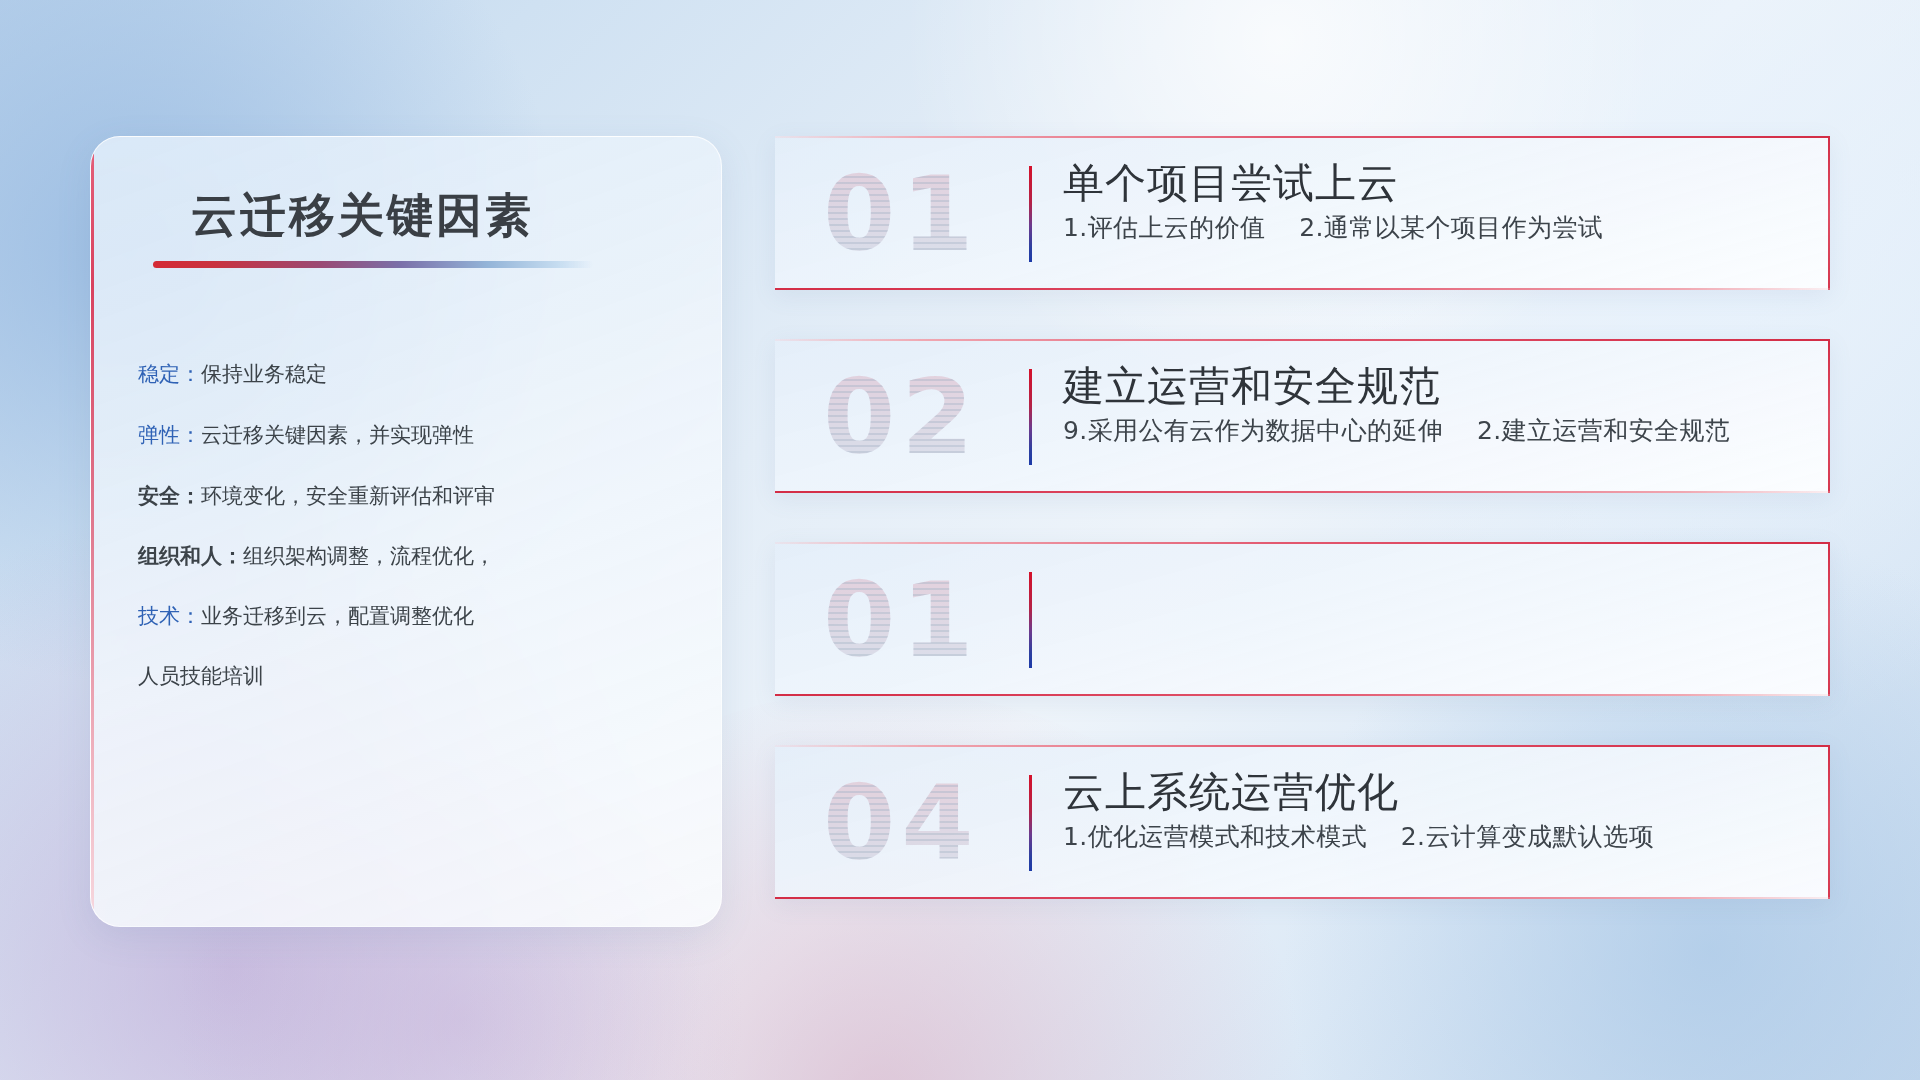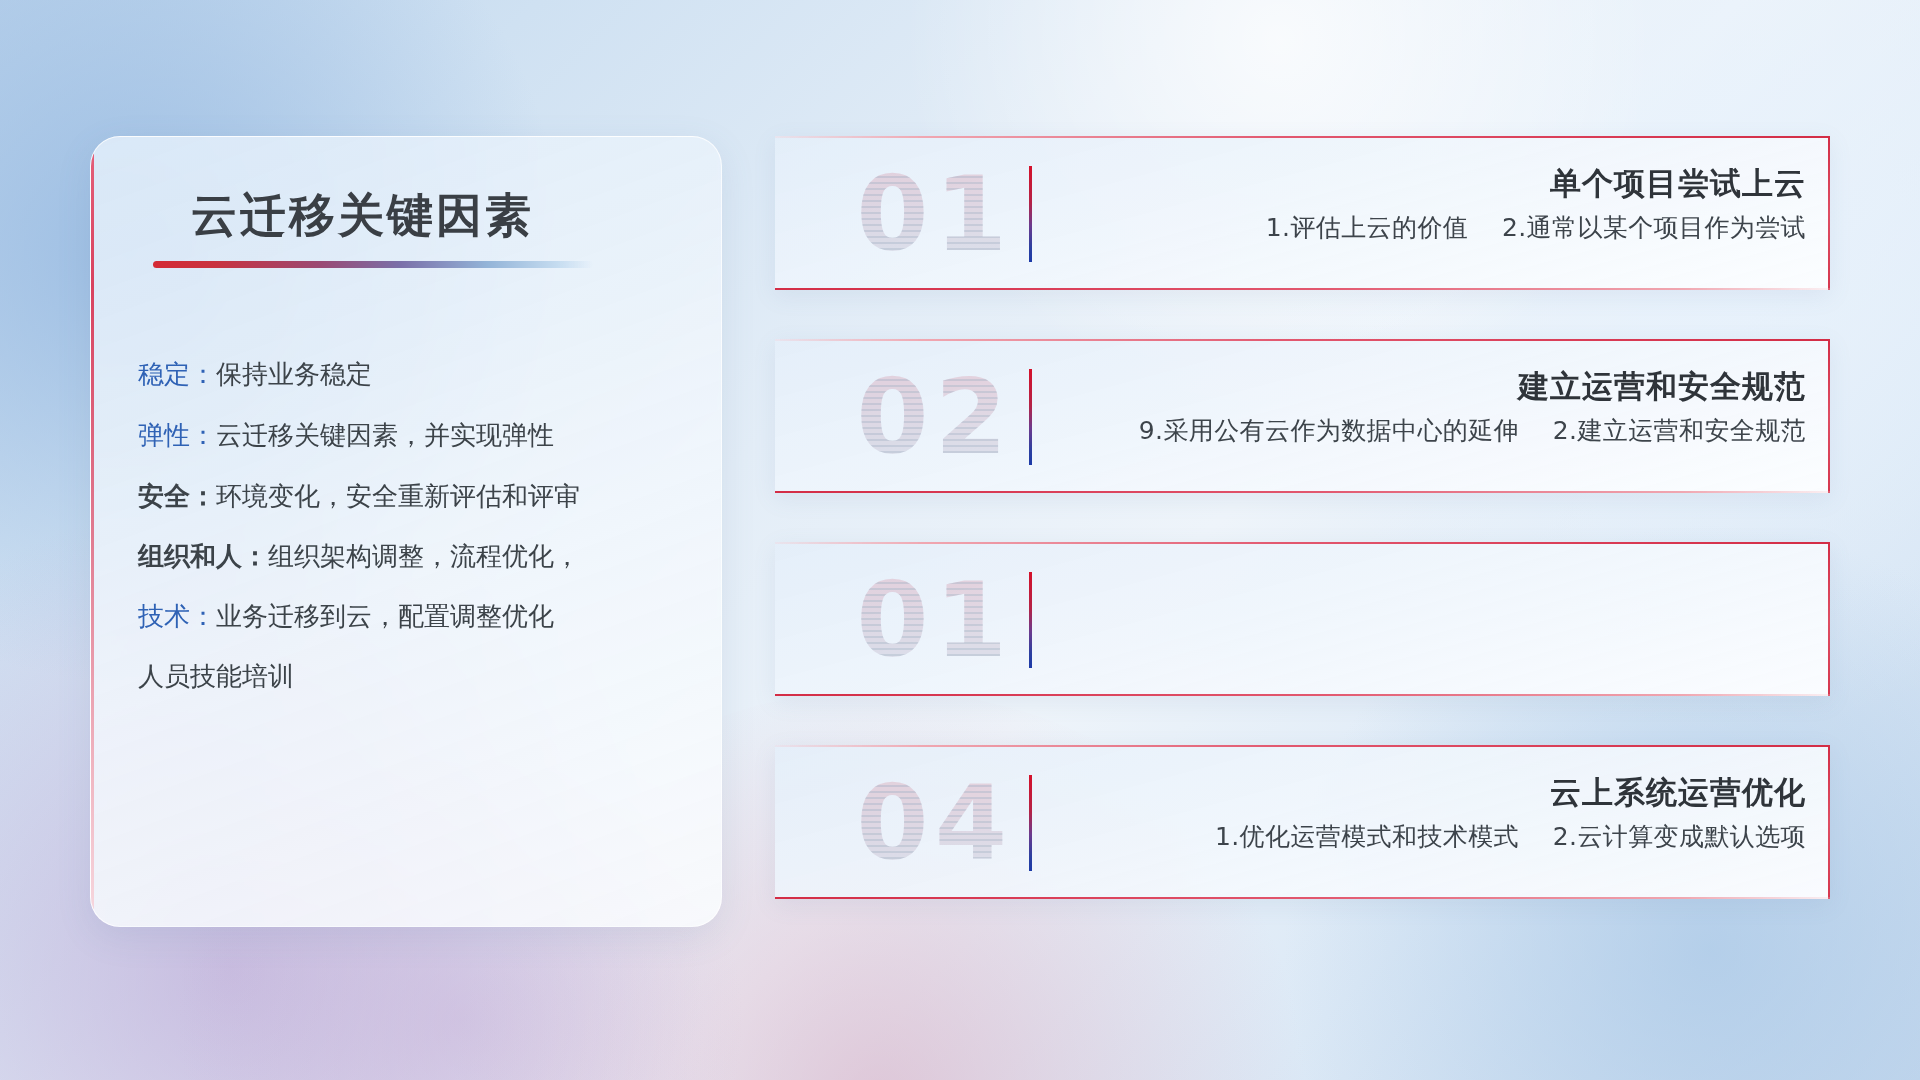--- a/index.html
+++ b/index.html
@@ -49,35 +49,34 @@
     position:absolute;left:100px;top:48px;
     font-size:46px;font-weight:bold;color:#3a3f45;letter-spacing:3px;
     font-family:"DejaVu Sans","Liberation Sans",sans-serif;
   }
   .lp-rule{
     position:absolute;left:62px;top:124px;width:440px;height:7px;border-radius:4px;
     background:linear-gradient(90deg,#d42a35 0%,#c9323f 14%,#9a4a74 38%,#7a6fa8 56%,#93b4d8 76%,#c5dcf0 92%,rgba(214,232,246,0) 100%);
   }
   .lp-list{position:absolute;left:47px;top:207px;right:30px;}
   .lp-item{
-    font-size:26px;line-height:61px;color:#3c4349;white-space:nowrap;
+    font-size:21px;line-height:61px;color:#3c4349;white-space:nowrap;
     font-family:"DejaVu Sans","Liberation Sans",sans-serif;
   }
   .lp-item .k{color:#2f62b5;}
   .lp-item .k.dark{color:#3c4349;font-weight:bold;}
   .lp-item.tight{line-height:59px;}
 
   
   .cards{position:absolute;left:775px;top:136px;}
   .card{
     position:relative;width:1055px;height:154px;margin-bottom:49px;
     background:linear-gradient(165deg,rgba(228,238,249,.92) 0%,rgba(240,246,252,.90) 45%,rgba(252,253,255,.96) 100%);
     box-shadow:0 6px 22px rgba(100,130,165,.10);
     overflow:hidden;
-    text-align:right;
   }
   .card .edge-top,.card .edge-bot{
     position:absolute;left:0;right:0;height:2px;
     background:linear-gradient(90deg,rgba(246,200,206,.25) 0%,#f0a7b1 14%,#e2586f 48%,#d93b55 78%,#d32d46 100%);
   }
   .card .edge-top{top:0;}
   .card .edge-bot{bottom:0;transform:scaleX(-1);}
   .card .edge-right{
     position:absolute;right:0;top:0;bottom:0;width:2px;
     background:linear-gradient(180deg,#d32d46 0%,#de4d63 50%,#d6374f 100%);
@@ -96,24 +95,23 @@
     -webkit-background-clip:text;background-clip:text;
     opacity:.62;
     user-select:none;
   }
   .card-div{
     position:absolute;left:254px;top:30px;width:3px;height:96px;
     background:linear-gradient(180deg,#d4112b 0%,#b52246 38%,#6b3a8e 62%,#2b3fa0 85%,#1c3aa8 100%);
   }
   .card-body{position:absolute;left:288px;top:25px;right:24px;}
   .card-title{
-    font-size:31px;font-weight:bold;color:#2f343a;letter-spacing:1px;
+    font-size:41px;font-weight:normal;color:#2f343a;letter-spacing:1px;
     font-family:"DejaVu Sans","Liberation Sans",sans-serif;
     line-height:44px;
-    margin-left:44px;
   }
   .card-desc{
     margin-top:9px;font-size:25px;color:#3d444b;letter-spacing:.4px;
     font-family:"DejaVu Sans","Liberation Sans",sans-serif;
     line-height:28px;white-space:pre;
   }
 </style>
 </head>
 <body>
 

